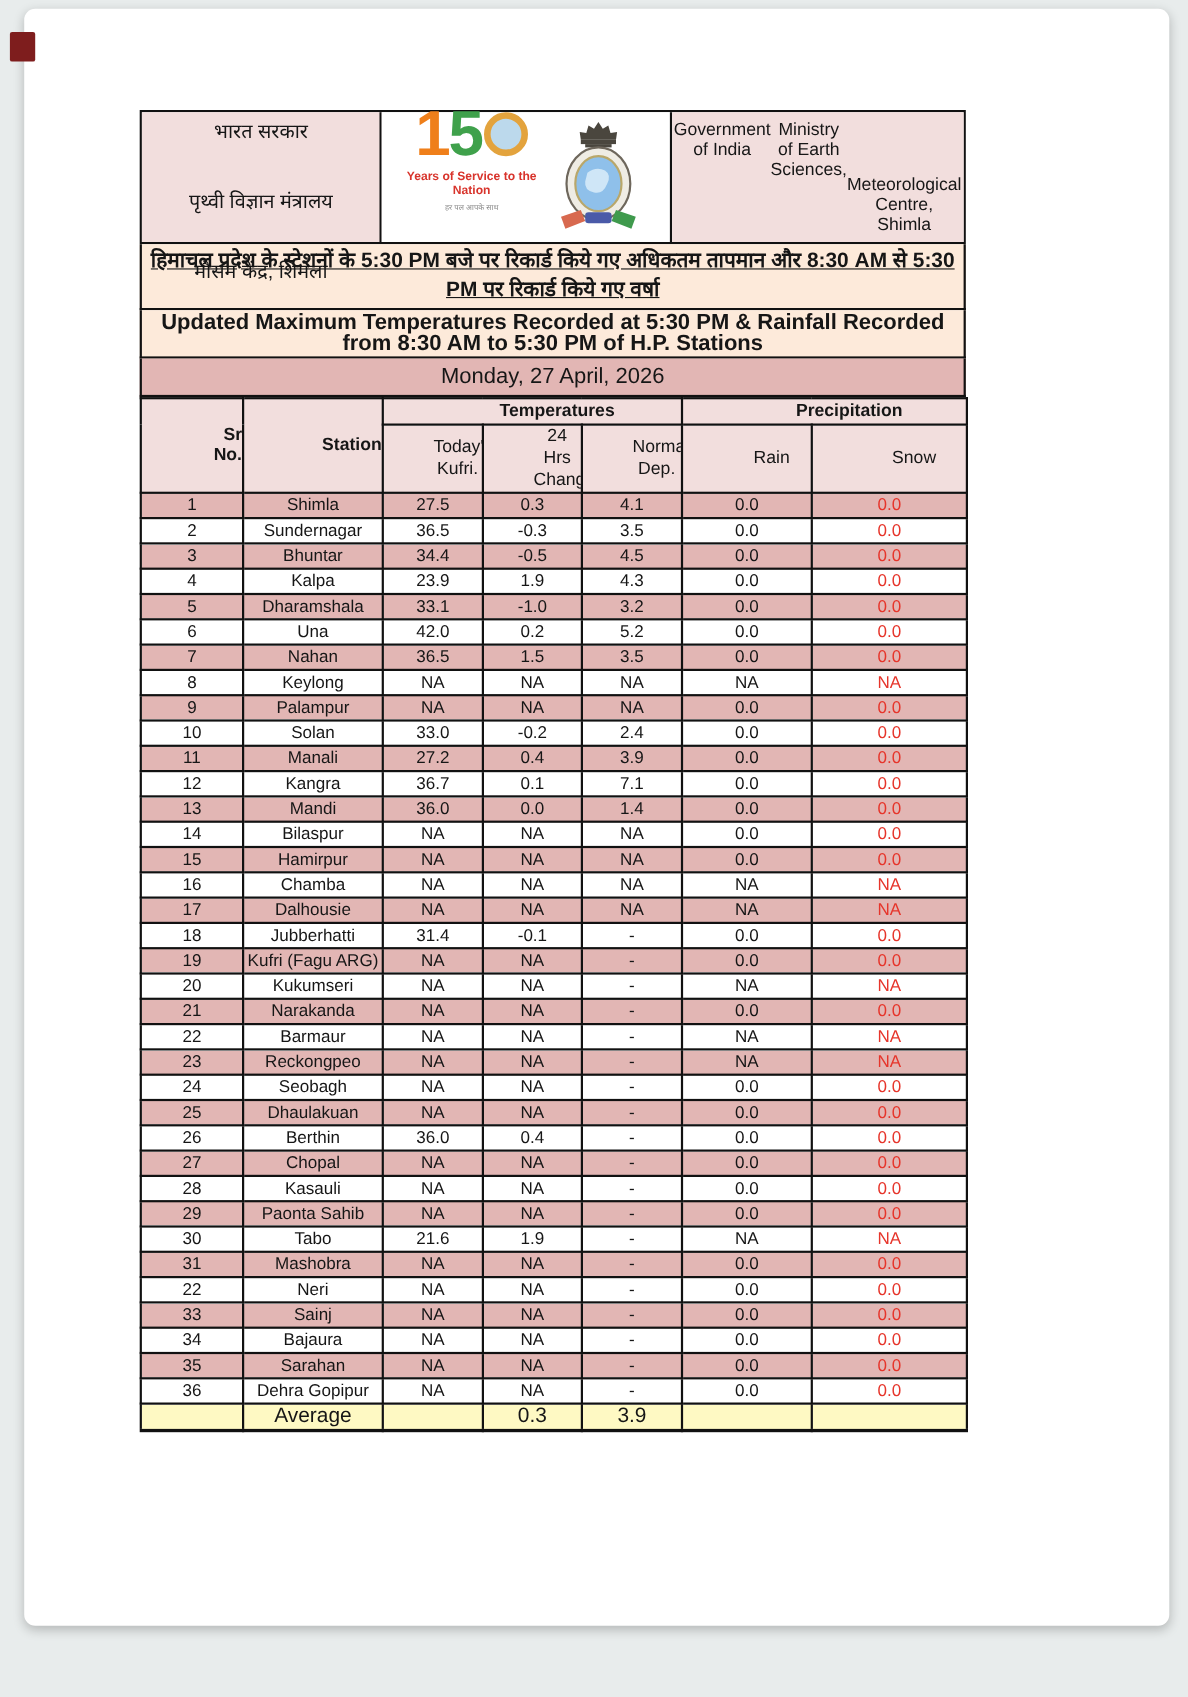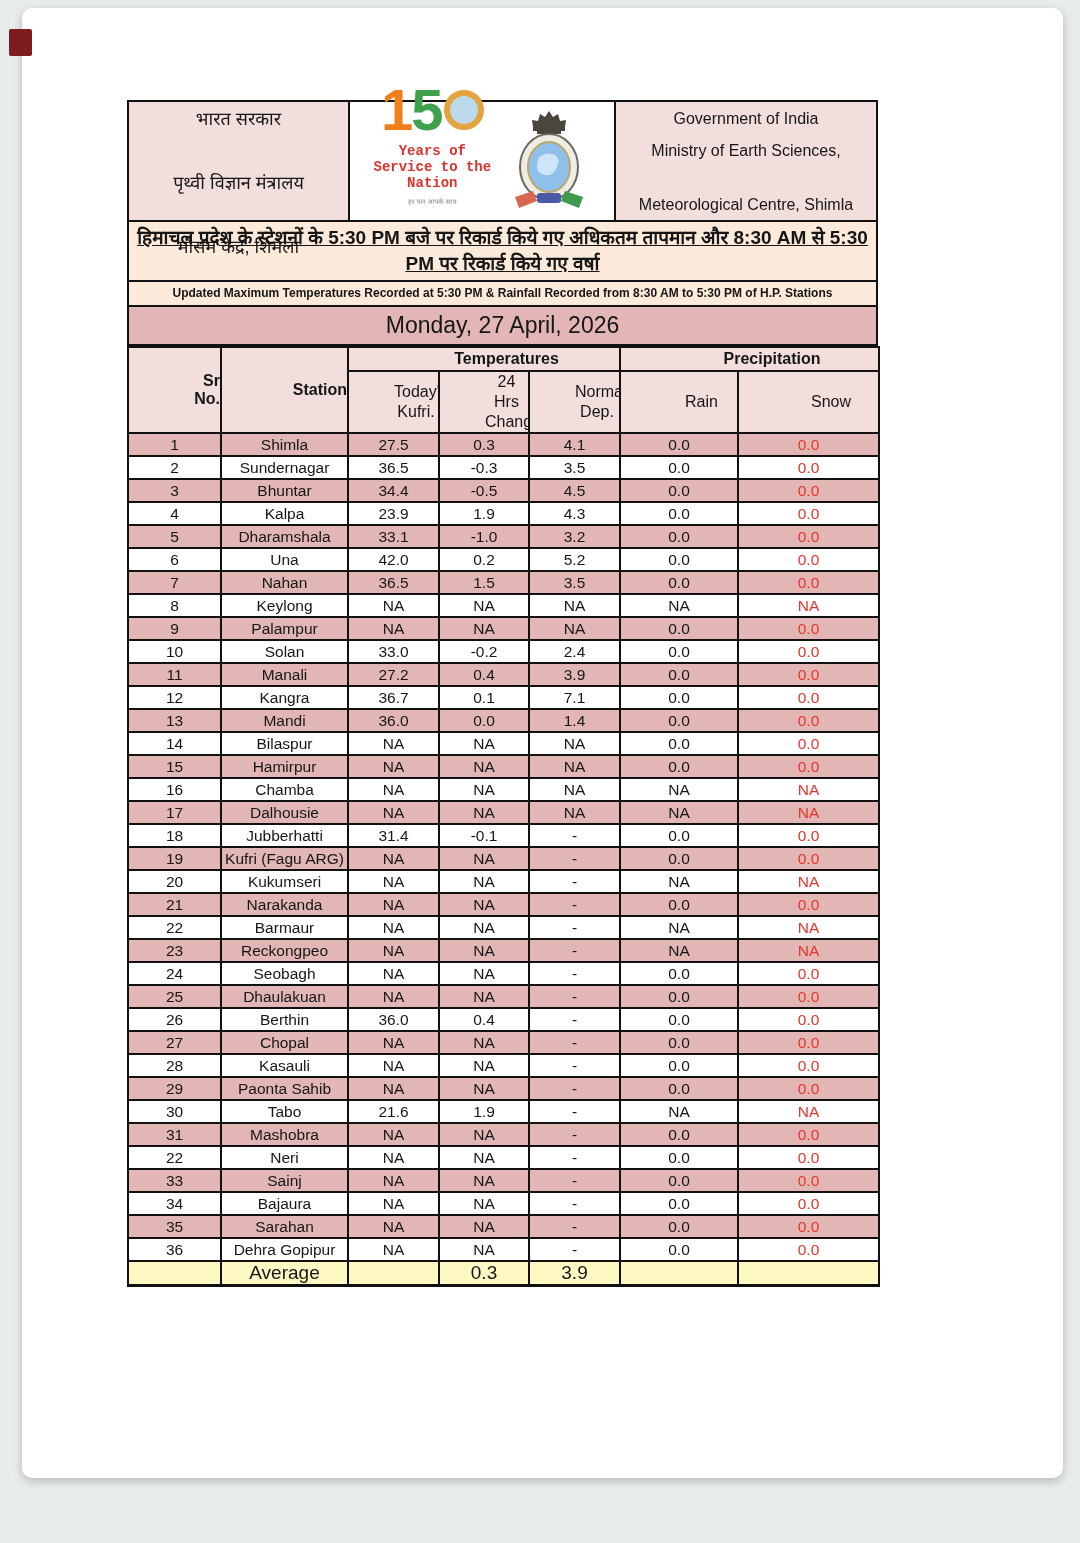--- a/index.html
+++ b/index.html
@@ -29,53 +29,53 @@
     width:221px; background:#f2dedd;
     display:flex; flex-direction:column; justify-content:flex-start;
     text-align:center; font-size:18px; padding:4px 2px;gap:40px;
   }
   .box-mid {
     width:266px; background:#fff;
     display:flex; align-items:center; justify-content:space-evenly; padding:4px 8px;
   }
   .box-right {
     flex:1; background:#f2dedd;
-    display:flex; flex-direction:column; text-align:center;
+    display:flex; flex-direction:row; text-align:center;
     font-size:16px; padding:8px 2px 6px 2px;
   }
   .box-right .l1 { margin-bottom:14px; }
   .box-right .l3 { margin-top:auto; }
 
   
   .logo150 { text-align:center; width:118px; }
   .logo150 .digits { display:flex; align-items:center; justify-content:center; height:60px; }
   .logo150 .d { font-size:58px; font-weight:bold; line-height:56px; letter-spacing:-2px; }
   .logo150 .d1 { color:#ef7f1a; }
   .logo150 .d5 { color:#3fa14b; }
   .logo150 .d0 {
     display:inline-block; width:40px; height:40px; border-radius:50%;
     border:6px solid #e3a33d; background:#bcd9ec; margin-left:2px;
   }
-  .logo150 .cap { font-size:14px; font-weight:bold; color:#d8342c; margin-top:3px;font-family:Liberation Mono, monospace; }
+  .logo150 .cap { font-size:11px; font-weight:bold; color:#d8342c; margin-top:3px; }
   .logo150 .sub { font-size:7px; color:#8a8a8a; margin-top:1px; }
 
   
   .title-hi {
     border:2px solid #111; border-top:none; background:#fdeada;
     font-weight:bold; font-size:19px; line-height:26px; text-align:center;
     padding:3px 4px; white-space:pre-line;text-decoration:underline;
   }
   .title-en {
     border:2px solid #111; border-top:none; background:#fdeada;
-    font-weight:bold; font-size:12px; line-height:19px; text-align:center;
+    font-weight:bold; font-size:20px; line-height:19px; text-align:center;
     padding:2px 4px;
   }
   .date-band {
     border:2px solid #111; border-top:none; background:#e2b6b4;
-    font-size:23px; text-align:center; padding:5px 0;
+    font-size:20px; text-align:center; padding:5px 0;
   }
 
   
   table { border-collapse:collapse; width:751px; table-layout:fixed; }
   th, td { border:2px solid #111; text-align:center; overflow:hidden; }
   thead th { background:#f2dedd; font-size:16px;padding-left:45px; }
   .grp { font-weight:bold; height:24px; }
   .sub { font-weight:normal; height:50px; white-space:pre-line; line-height:20px; }
   th.span2 { font-weight:bold;text-align:right; }
   tbody td { height:23px; font-size:15.5px; background:#fff; padding:0 1px; }

